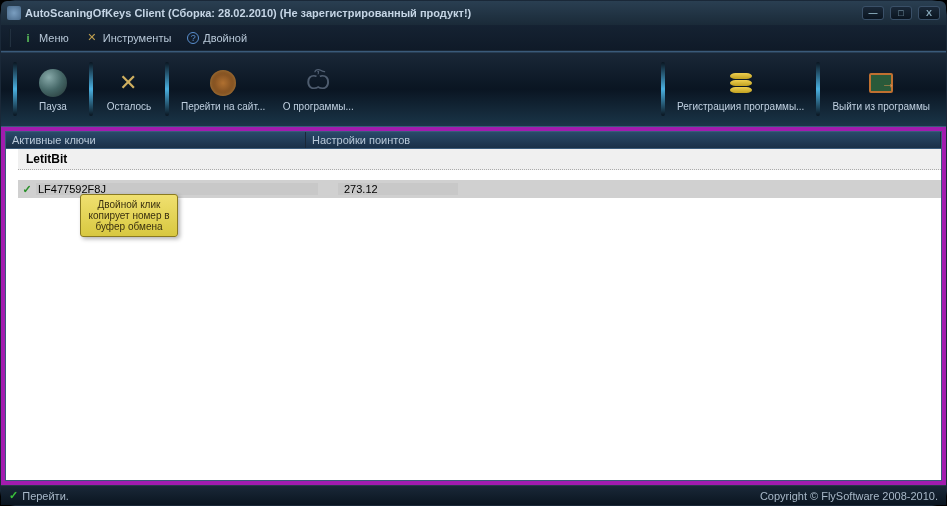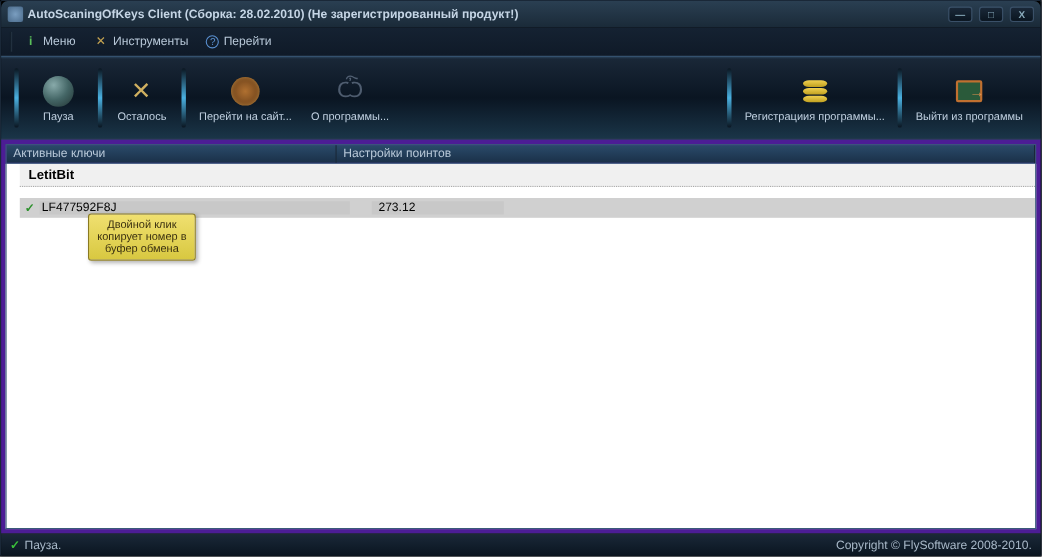--- a/index.html
+++ b/index.html
@@ -1,32 +1,32 @@
 <!DOCTYPE html>
 <html><head>
 <meta charset="utf-8">
 <style>
 * { margin: 0; padding: 0; box-sizing: border-box; font-family: Tahoma, Arial, sans-serif; }
 body { background: #000; width: 947px; height: 506px; overflow: hidden; }
-.window { width: 947px; height: 506px; background: #000; border: 1px solid #1a2838; border-radius: 2px; display: flex; flex-direction: column; }
+.window { width: 947px; height: 506px; background: #000; border: 1px solid #1a2838; border-radius: 15px; display: flex; flex-direction: column; }
 .titlebar { height: 24px; background: linear-gradient(to bottom, #2a3f52, #1a2a38); display: flex; align-items: center; padding: 0 6px; color: #c5d5e5; font-size: 11px; font-weight: bold; border-radius: 6px 6px 0 0; }
 .titlebar-icon { width: 14px; height: 14px; margin-right: 4px; background: radial-gradient(circle, #7a9ec0, #4a6a8a); border-radius: 2px; }
 .titlebar-text { flex: 1; }
 .win-controls { display: flex; gap: 6px; }
 .win-btn { width: 22px; height: 14px; background: linear-gradient(to bottom, #1a2838, #0a1520); border: 1px solid #3a5068; border-radius: 3px; display: flex; align-items: center; justify-content: center; color: #8ab; font-size: 9px; font-weight: bold; cursor: pointer; }
 .menubar { height: 26px; background: linear-gradient(to bottom, #152232 0%, #0f1a28 100%); display: flex; align-items: center; padding: 0 8px; gap: 4px; border-bottom: 1px solid #1a2838; }
 .menu-sep { width: 2px; height: 18px; background: linear-gradient(to right, #0a1520, #2a3a4a); }
 .menu-item { display: flex; align-items: center; gap: 4px; padding: 3px 6px; color: #b8c8d8; font-size: 11px; cursor: pointer; }
 .menu-icon { width: 14px; height: 14px; display: flex; align-items: center; justify-content: center; font-size: 11px; }
 .toolbar { height: 76px; background: linear-gradient(to bottom, #1a2838 0%, #0a1522 50%, #1a3548 100%); display: flex; align-items: stretch; padding: 4px 8px; border-top: 1px solid #3a5a7a; border-bottom: 1px solid #3a5a7a; box-shadow: inset 0 1px 0 rgba(100,150,200,0.2); }
 .tool-sep { width: 4px; margin: 6px 4px; background: linear-gradient(to bottom, #0a1520, #4ab0e0, #0a1520); border-radius: 2px; }
 .tool-btn { display: flex; flex-direction: column; align-items: center; justify-content: center; padding: 4px 8px; min-width: 64px; color: #c0d0e0; font-size: 10px; cursor: pointer; border-radius: 3px; }
 .tool-icon { width: 32px; height: 32px; margin-bottom: 2px; display: flex; align-items: center; justify-content: center; font-size: 22px; }
 .spacer { flex: 1; }
-.content { flex: 1; background: #4c1d95; padding: 4px; display: flex; flex-direction: column; }
+.content { flex: 1; background: #a21caf; padding: 4px; display: flex; flex-direction: column; }
 .table-header { height: 18px; background: linear-gradient(to bottom, #2a4a6a, #1a3048); display: flex; color: #b8c8d8; font-size: 11px; border: 1px solid #3a5a7a; }
 .th { padding: 2px 6px; border-right: 1px solid #1a2838; }
 .th1 { width: 300px; }
 .th2 { flex: 1; }
 .table-body { flex: 1; background: #fff; border: 1px solid #3a5a7a; border-top: none; overflow: auto; position: relative; padding-left: 12px; }
 .group-row { background: #f0f0f0; padding: 3px 8px; font-size: 12px; font-weight: bold; color: #000; border-bottom: 1px dotted #aaa; }
 .data-row { display: flex; align-items: center; height: 18px; font-size: 11px; color: #000; }
 .data-row.sel { background: #d0d0d0; }
 .cell-check { width: 18px; text-align: center; color: #2a902a; font-weight: bold; }
 .cell-key { width: 282px; padding-left: 2px; background: #c8c8c8; }
@@ -64,21 +64,21 @@
     <div class="menu-item">
       <span class="menu-icon" style="color:#5ac05a;font-weight:bold">i</span>
       <span>Меню</span>
     </div>
     <div class="menu-item">
       <span class="menu-icon" style="color:#c0a050">✕</span>
       <span>Инструменты</span>
     </div>
     <div class="menu-item">
       <span class="menu-icon" style="color:#5a90d0;border:1px solid #5a90d0;border-radius:50%;width:12px;height:12px;font-size:9px">?</span>
-      <span>Перейти</span>
+      <span>Двойной</span>
     </div>
   </div>
 
   <div class="toolbar">
     <div class="tool-sep"></div>
     <div class="tool-btn">
       <div class="tool-icon">
           <div class="globe"></div>
         </div>
       <span>Пауза</span>
@@ -137,16 +137,16 @@
         <div class="cell-key">LF477592F8J</div>
         <div style="width:20px;background:#c8c8c8"></div>
         <div class="cell-points">273.12</div>
       </div>
       <div class="tooltip">Двойной клик копирует номер в буфер обмена</div>
     </div>
   </div>
 
   <div class="statusbar">
     <span class="status-check">✓</span>
-    <span>Пауза.</span>
+    <span>Перейти.</span>
     <span class="status-right">Copyright © FlySoftware 2008-2010.</span>
   </div>
 </div>
 
 </body></html>

